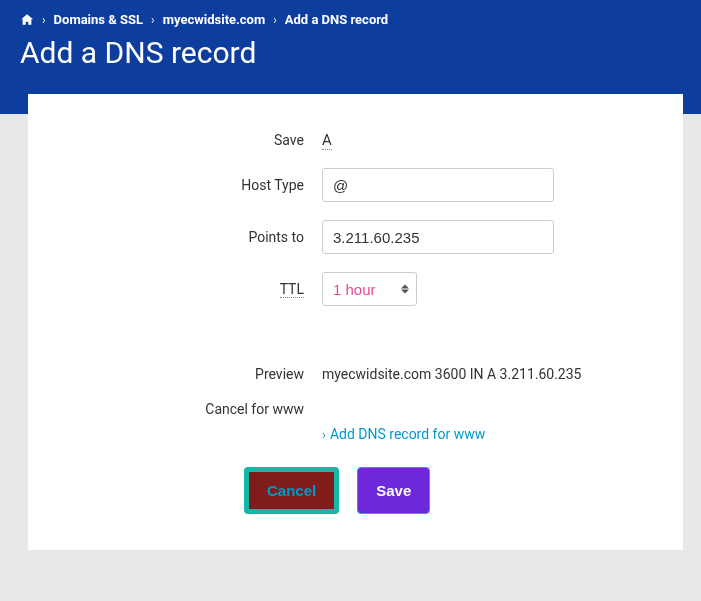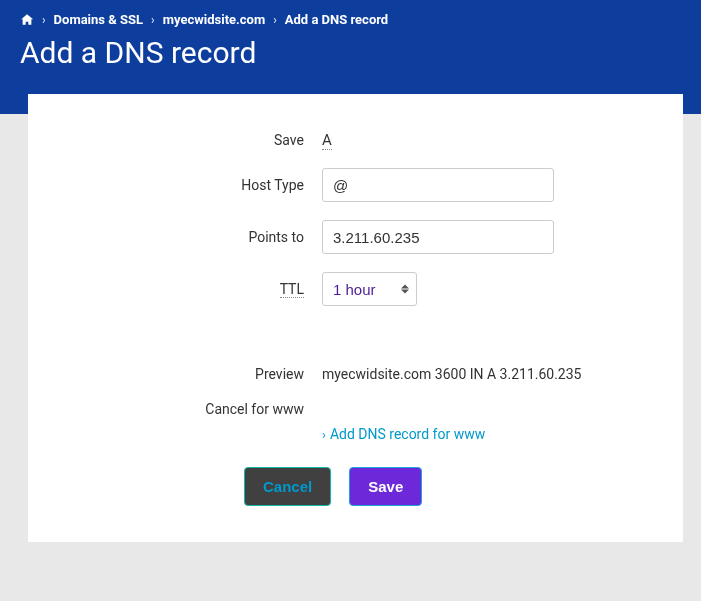--- a/index.html
+++ b/index.html
@@ -96,21 +96,21 @@
     .select {
       width: 100%;
       height: 34px;
       padding: 6px 24px 6px 10px;
       font-size: 15px;
       border: 1px solid #ccc;
       border-radius: 3px;
       background: white;
       appearance: none;
       -webkit-appearance: none;
-      color: #4c1d95;
+      color: #ec4899;
     }
     .select-arrows {
       position: absolute;
       right: 8px;
       top: 50%;
       transform: translateY(-50%);
       pointer-events: none;
       display: flex;
       flex-direction: column;
       gap: 1px;
@@ -159,23 +159,23 @@
     }
     .btn {
       padding: 10px 18px;
       font-size: 15px;
       font-weight: 600;
       border-radius: 4px;
       cursor: pointer;
       border: 1px solid transparent;
     }
     .btn-cancel {
-      background: #404040;
+      background: #7f1d1d;
       color: #0099cc;
-      border: 1px solid #14b8a6;
+      border: 5px solid #14b8a6;
     }
     .btn-save {
       background: #6d28d9;
       color: white;
       border: 1px solid #18a7d9;
     }
   </style>
 </head>
 <body>
 

